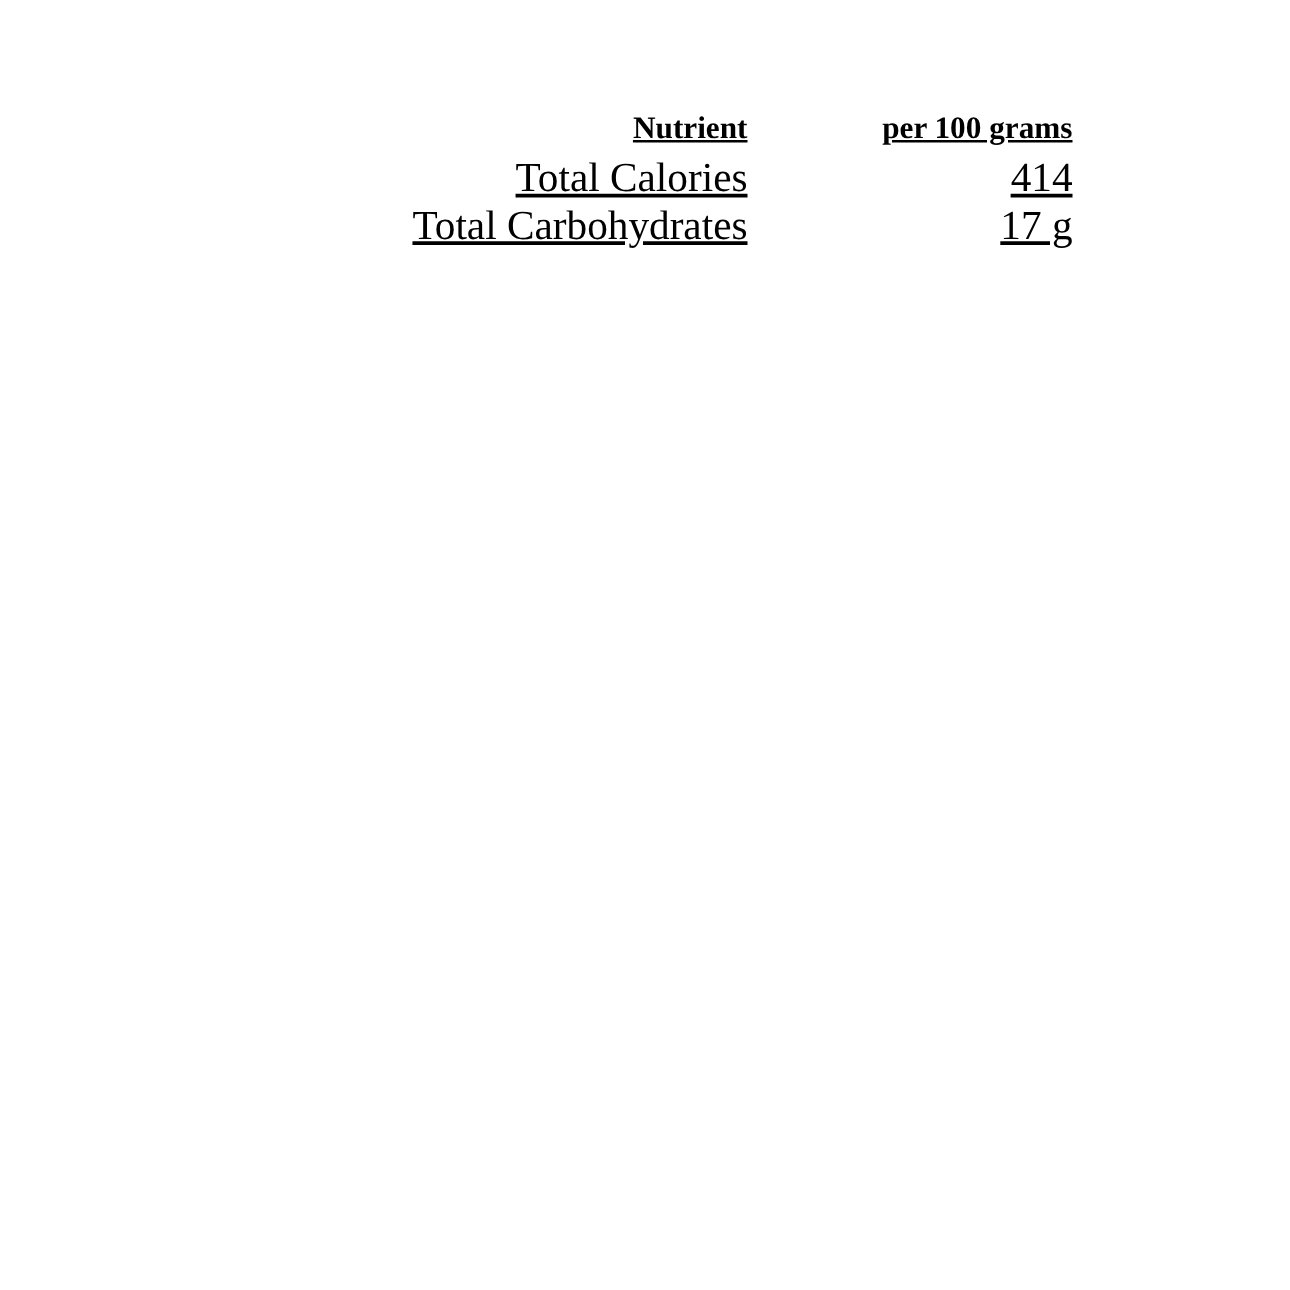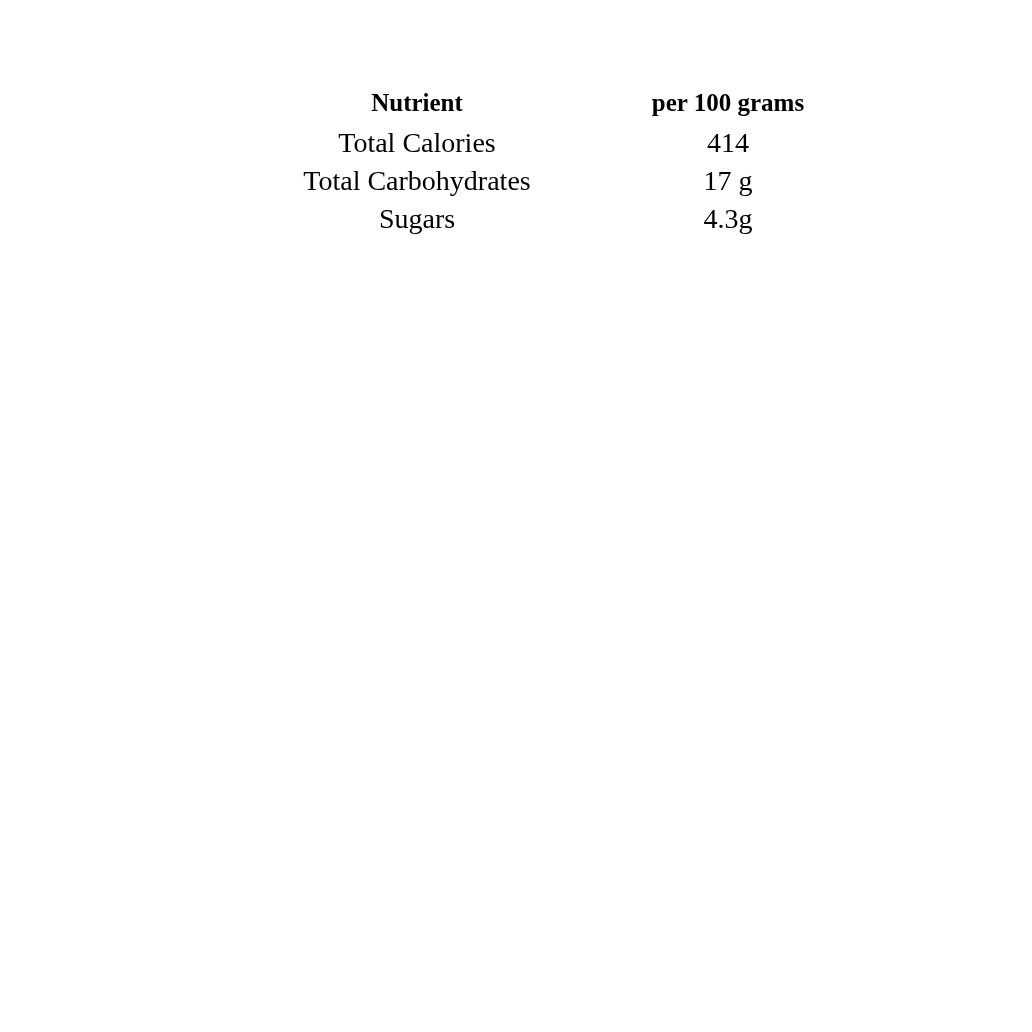--- a/index.html
+++ b/index.html
@@ -17,38 +17,39 @@
   }
   .nutrition-table {
     position: absolute;
     left: 236px;
     top: 84px;
     border-collapse: collapse;
   }
   .nutrition-table td,
   .nutrition-table th {
     padding: 0;
-    text-align: center;
+    text-align: right;
     vertical-align: baseline;
     font-weight: normal;
+    text-decoration: underline;
   }
   .col-nutrient {
     width: 362px;
   }
   .col-value {
     width: 260px;
   }
   .header-row th {
     font-weight: bold;
     font-size: 25px;
     line-height: 38px;
     padding-bottom: 2px;
   }
   .data-row td {
-    font-size: 28px;
+    font-size: 33px;
     line-height: 38px;
     white-space: nowrap;
   }
   .indent-0 { padding-left: 0px; }
   .indent-1 { padding-left: 10px; }
   .indent-2 { padding-left: 30px; }
 </style>
 </head>
 <body>
 
@@ -65,18 +66,14 @@
   </thead>
   <tbody>
     <tr class="data-row">
       <td class="indent-1">Total Calories</td>
       <td>414</td>
     </tr>
     <tr class="data-row">
       <td class="indent-1">Total Carbohydrates</td>
       <td>17 g</td>
     </tr>
-    <tr class="data-row">
-      <td class="indent-2">Sugars</td>
-      <td>4.3g</td>
-    </tr>
   </tbody>
 </table>
 
 </body></html>

